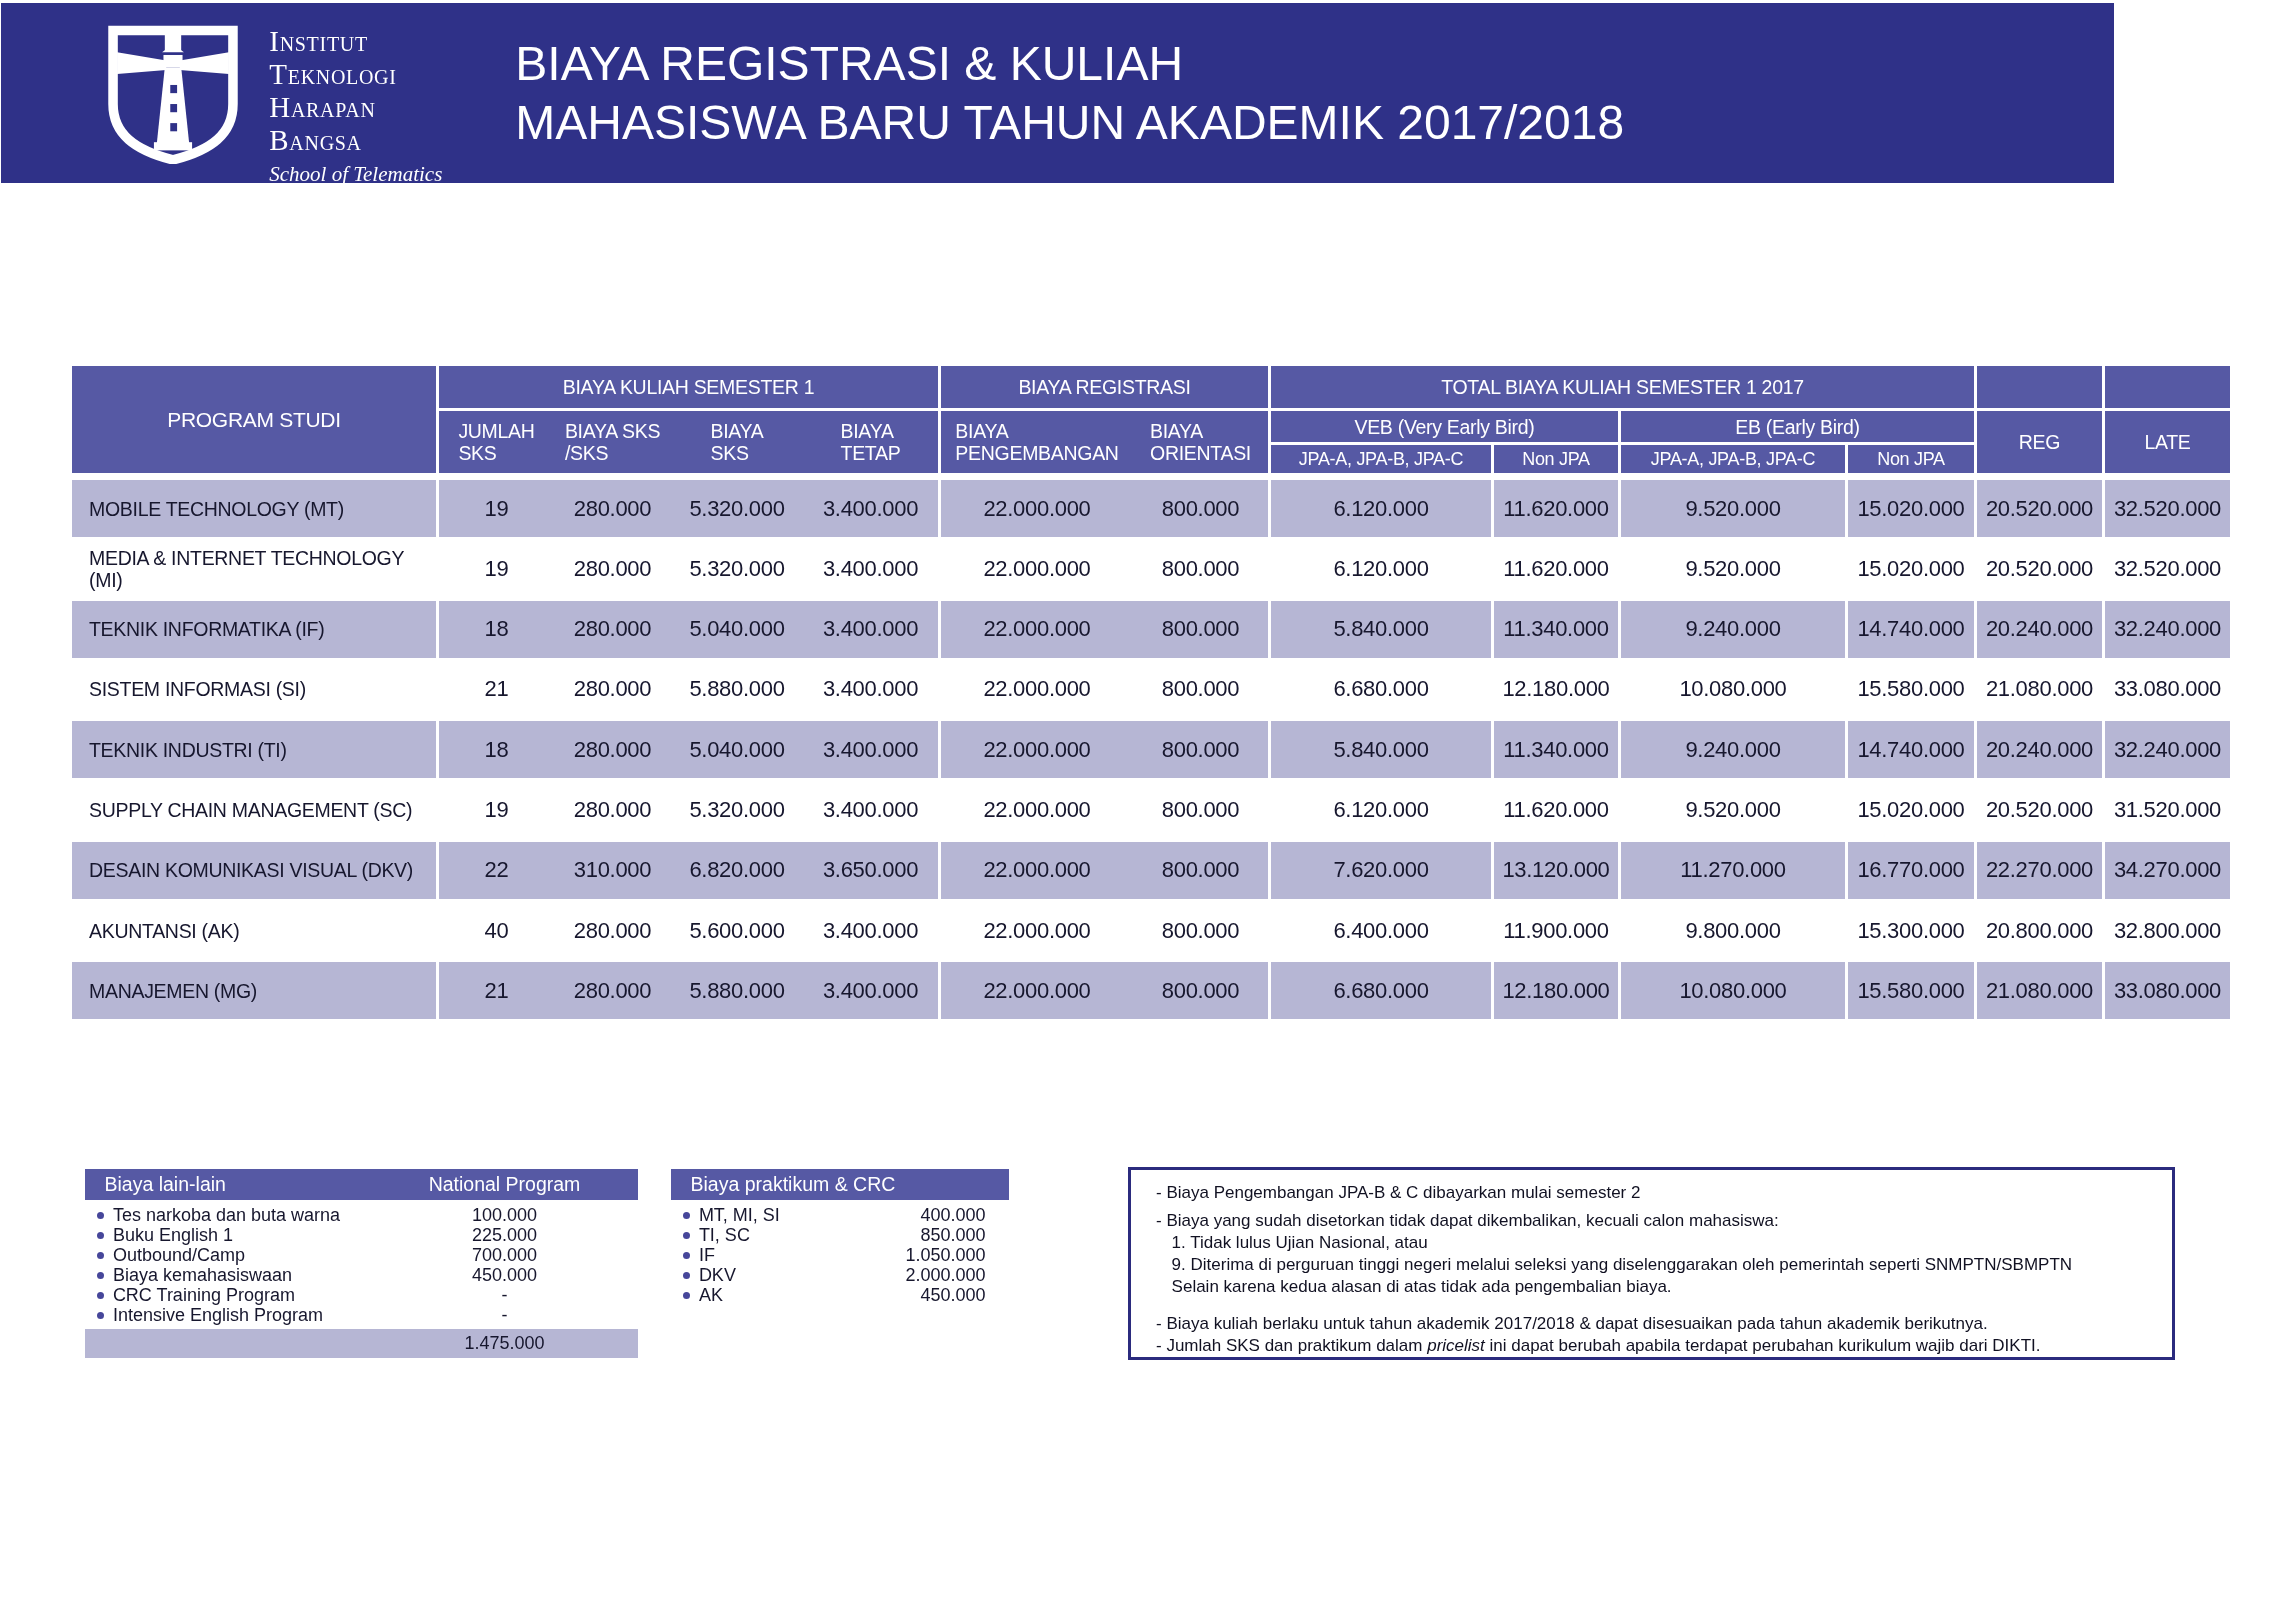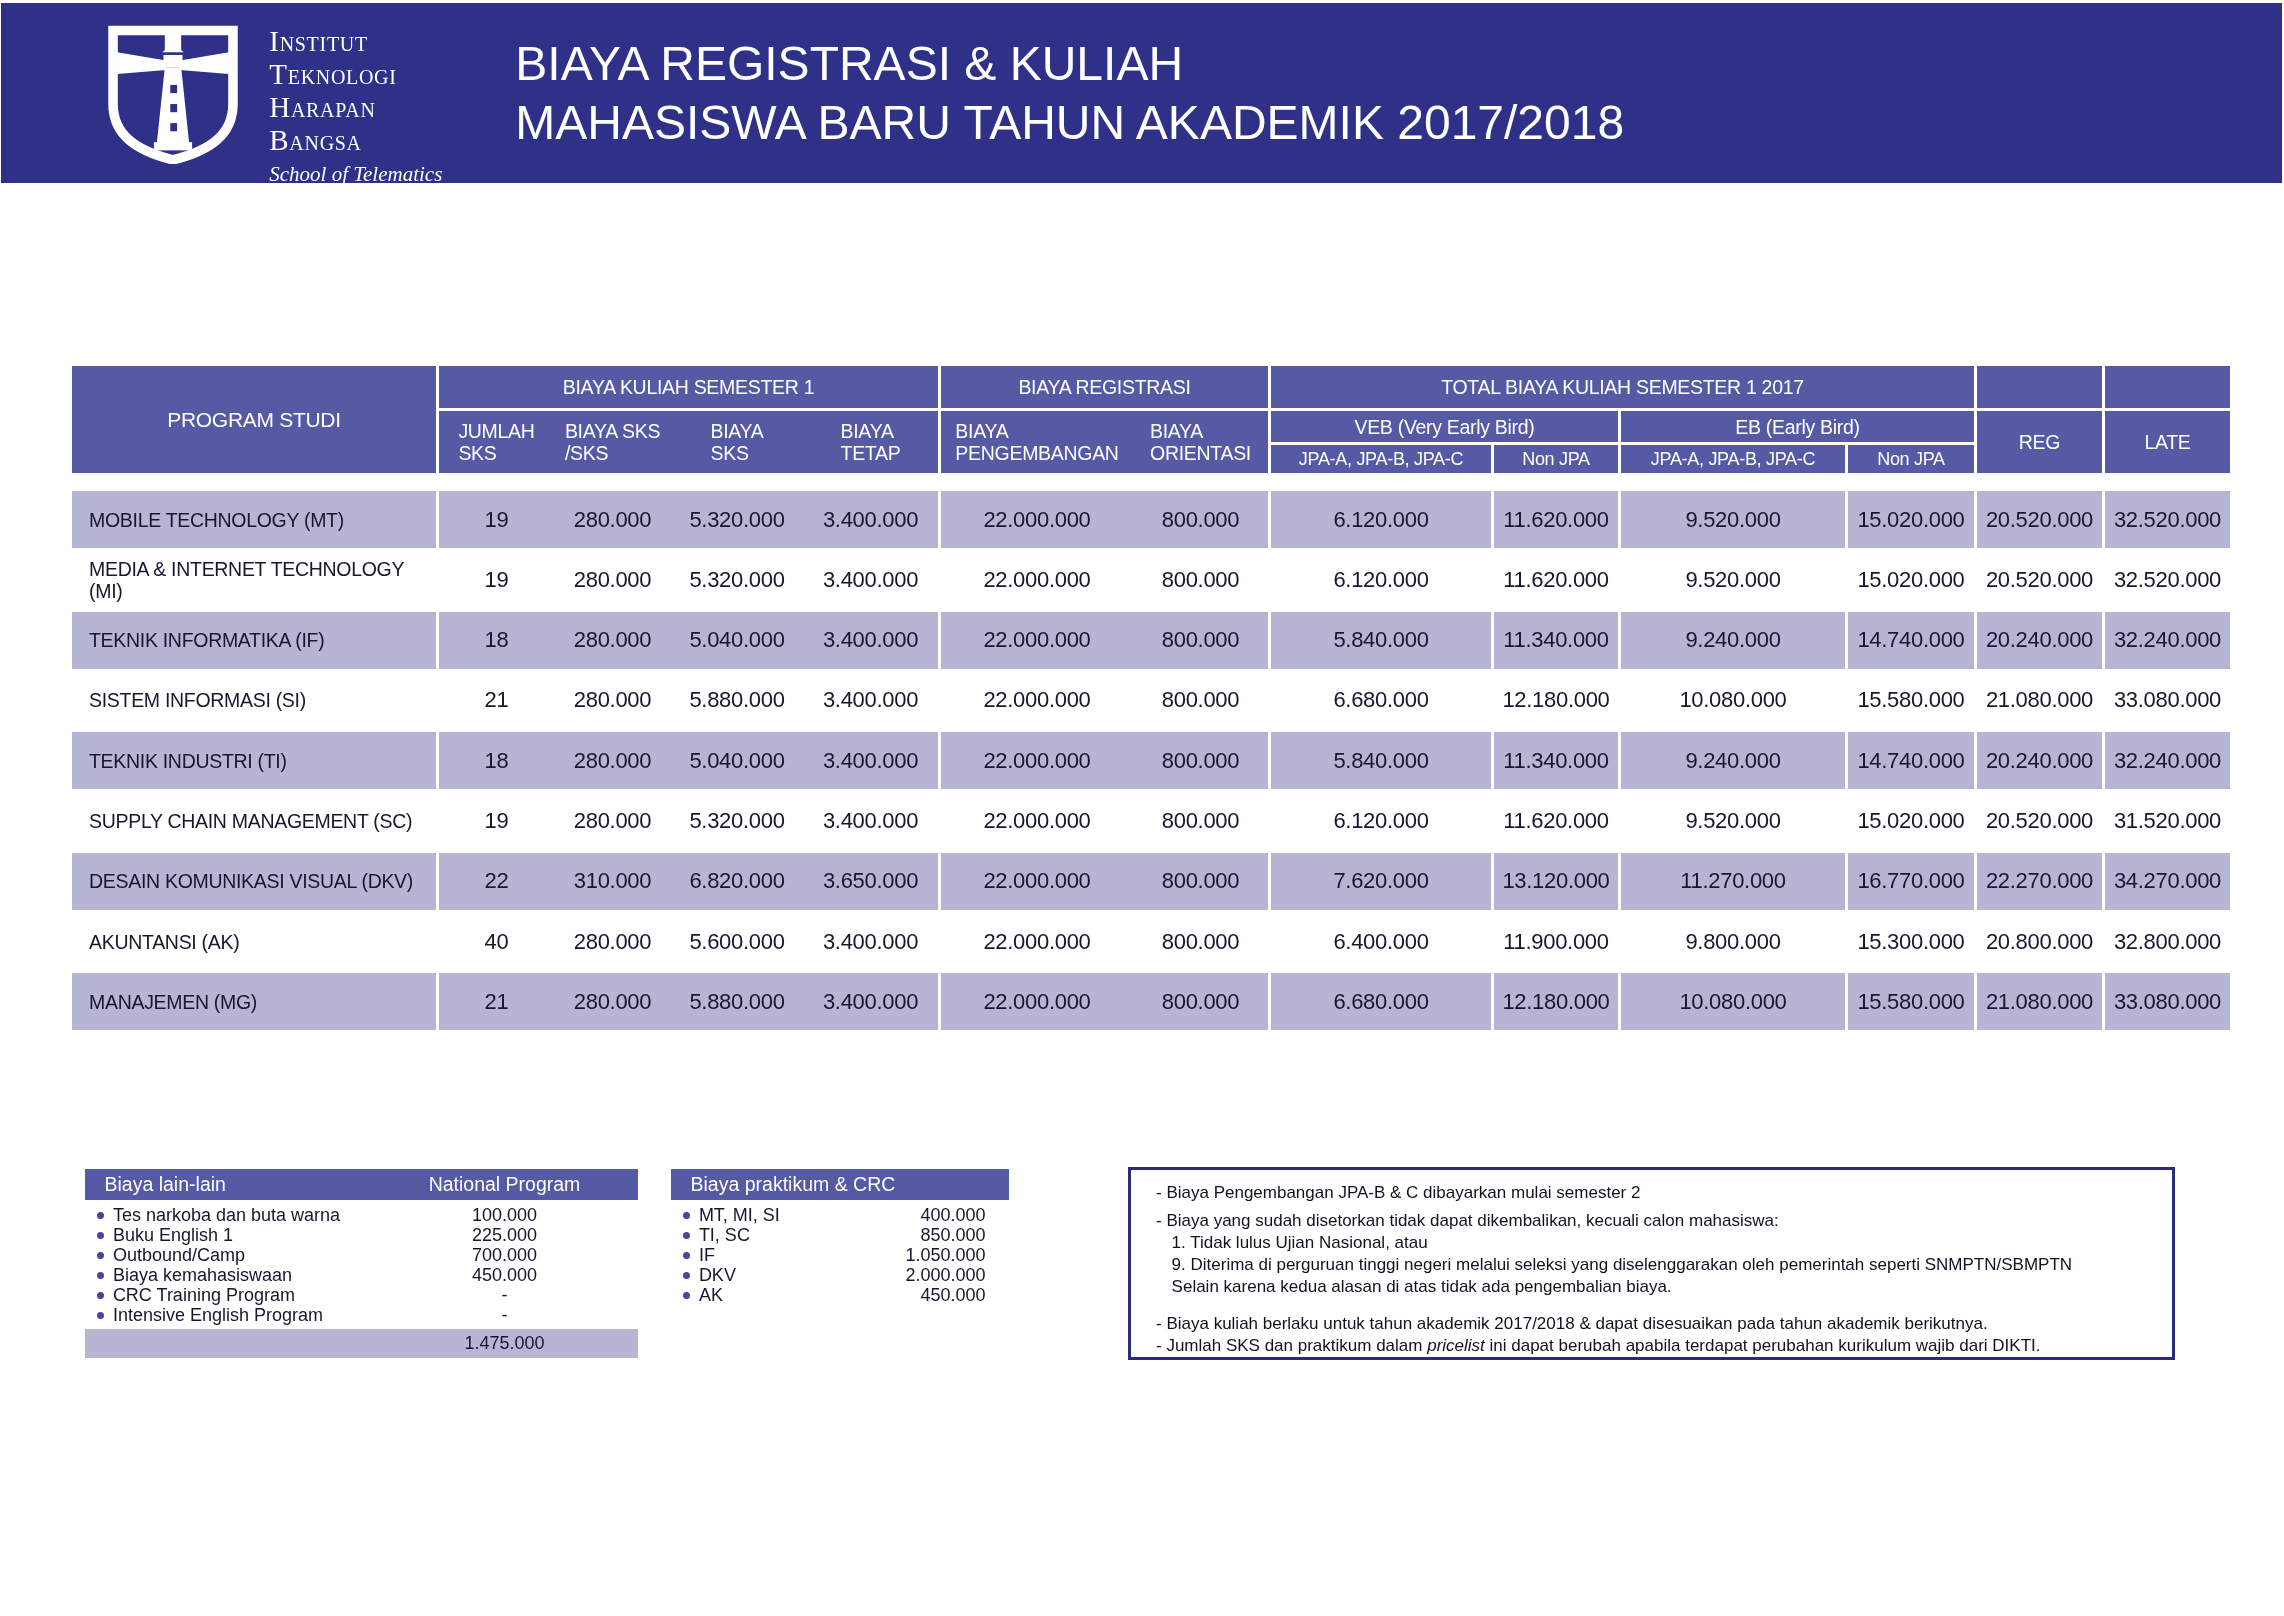--- a/index.html
+++ b/index.html
@@ -1,39 +1,39 @@
 <!DOCTYPE html>
 <html style="font-size:10.4px"><head>
 <meta charset="utf-8">
 <style>
   html,body{margin:0;padding:0;background:#ffffff;}
   .page{position:relative;width:2284px;height:1616px;background:#ffffff;overflow:hidden;
         font-family:"Liberation Sans","DejaVu Sans",sans-serif;color:#17172e;}
 
   
-  .banner{position:absolute;left:1.3px;top:2.6px;width:2281px;height:180px;background:#2f3188;}
+  .banner{position:absolute;left:1.3px;top:2.6px;width:2113px;height:180px;background:#2f3188;}
   .logo-wrap{position:absolute;left:103px;top:22px;display:flex;align-items:flex-start;}
   .logo-shield{width:138px;height:139px;}
   .logo-text{margin-left:27px;color:#ffffff;font-family:"Liberation Serif","DejaVu Serif",serif;}
   .logo-line{font-variant:small-caps;font-size:29px;line-height:33px;letter-spacing:0.7px;}
   .logo-school{font-style:italic;font-size:21px;margin-top:5.2px;}
   .titles{position:absolute;left:514px;top:31px;color:#ffffff;}
   .title-line{font-size:48px;line-height:59px;letter-spacing:0px;white-space:nowrap;font-weight:normal;}
 
   
   .grid13{display:grid;grid-template-columns:364px 118px 117px 132px 135px 195px 135px 223px 127px 227px 129px 128px 128px;}
   .fee-table{position:absolute;left:72px;top:366px;width:2158px;}
   .thead{grid-template-rows:42px 34px 31px;}
   .hc{background:#5659a4;color:#ffffff;display:flex;align-items:center;justify-content:center;
       text-align:left;font-size:19.5px;letter-spacing:-0.3px;line-height:22px;}
   .hc.sm{font-size:18px;}
   .hsep{border-left:3.3px solid #ffffff;}
   .htop{border-top:3.3px solid #ffffff;}
   .pre{white-space:pre-line;}
-  .tbody{margin-top:18px;display:flex;flex-direction:column;row-gap:3.3px;}
+  .tbody{margin-top:7px;display:flex;flex-direction:column;row-gap:3.3px;}
   .trow{height:57px;}
   .cell{display:flex;align-items:center;justify-content:center;font-size:22px;letter-spacing:-0.3px;}
   .trow:nth-child(odd) .cell{background:#b6b6d4;}
   .trow:nth-child(even) .cell{background:#ffffff;}
   .cell.sep{border-left:3.3px solid #ffffff;}
   .cell.c-name{justify-content:flex-start;padding-left:17px;text-align:left;font-size:19.5px;line-height:22px;padding-right:9px;box-sizing:border-box;}
 
   
   .mini{position:absolute;top:1169px;}
   .mini-head{background:#5659a4;color:#ffffff;height:31px;display:flex;align-items:center;font-size:19.5px;}

